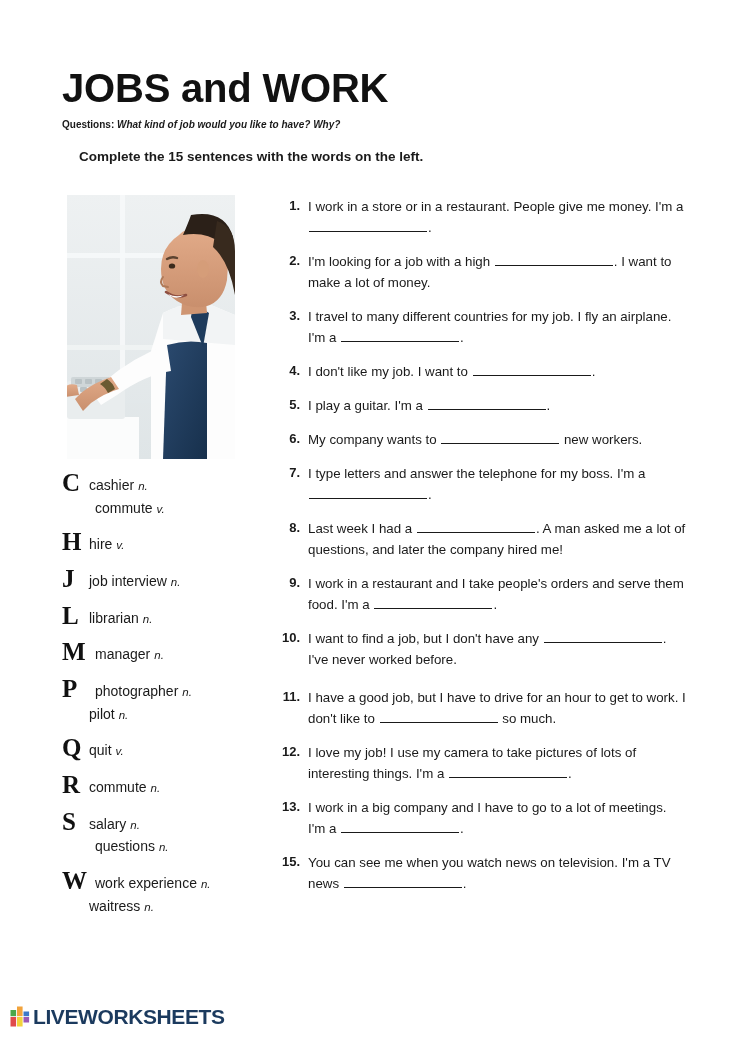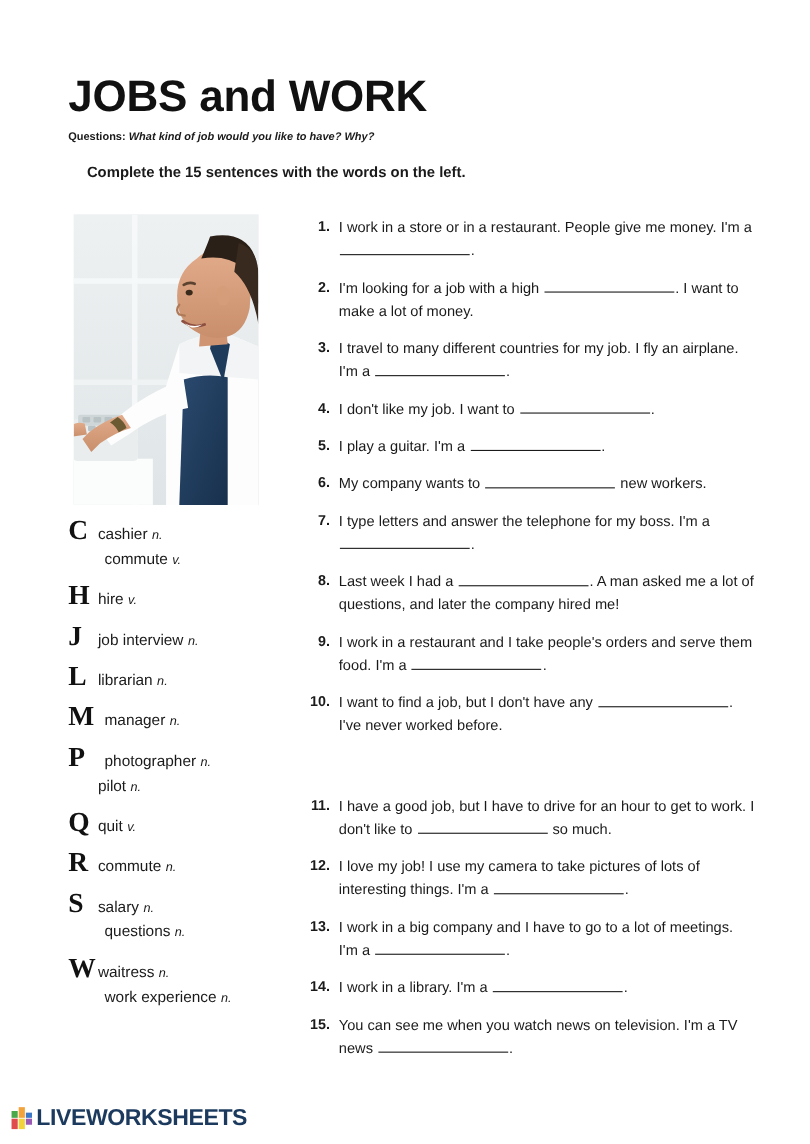--- a/index.html
+++ b/index.html
@@ -107,21 +107,21 @@
     width: 410px;
   }
   .sentence {
     position: relative;
     padding-left: 32px;
     margin-bottom: 13px;
     font-size: 13.3px;
     line-height: 1.58;
     color: #1a1a1a;
   }
-  .sentence.gap-before { margin-top: 52px; }
+  .sentence.gap-before { margin-top: 17px; }
   .sentence .num {
     position: absolute;
     left: 0;
     top: 0;
     width: 24px;
     text-align: right;
     font-weight: bold;
     font-size: 13px;
   }
   .blank {
@@ -286,41 +286,40 @@
     <div class="wl-group">
       <div class="wl-letter">S</div>
       <div class="wl-words">
         <div class="wl-word"><span>salary</span><span class="pos">n.</span></div>
         <div class="wl-word indent-1"><span>questions</span><span class="pos">n.</span></div>
       </div>
     </div>
     <div class="wl-group">
       <div class="wl-letter">W</div>
       <div class="wl-words">
+        <div class="wl-word indent-1"><span>work experience</span><span class="pos">n.</span></div>
         <div class="wl-word"><span>waitress</span><span class="pos">n.</span></div>
-        <div class="wl-word indent-1"><span>work experience</span><span class="pos">n.</span></div>
       </div>
     </div>
   </div>
 
 <div class="sentences">
     <div class="sentence"><span class="num">1.</span>I work in a store or in a restaurant. People give me money. I'm a <span class="blank w-std"></span>.</div>
     <div class="sentence"><span class="num">2.</span>I'm looking for a job with a high <span class="blank w-std"></span>. I want to make a lot of money.</div>
     <div class="sentence"><span class="num">3.</span>I travel to many different countries for my job. I fly an airplane. I'm a <span class="blank w-std"></span>.</div>
     <div class="sentence"><span class="num">4.</span>I don't like my job.  I want to <span class="blank w-std"></span>.</div>
     <div class="sentence"><span class="num">5.</span>I play a guitar.  I'm a <span class="blank w-std"></span>.</div>
     <div class="sentence"><span class="num">6.</span>My company wants to <span class="blank w-std"></span> new workers.</div>
     <div class="sentence"><span class="num">7.</span>I type letters and answer the telephone for my boss. I'm a <span class="blank w-std"></span>.</div>
     <div class="sentence"><span class="num">8.</span>Last week I had a <span class="blank w-std"></span>. A man asked me a lot of questions, and later the company hired me!</div>
     <div class="sentence"><span class="num">9.</span>I work in a restaurant and I take people's orders and serve them food. I'm a <span class="blank w-std"></span>.</div>
     <div class="sentence"><span class="num">10.</span>I want to find a job, but I don't have any <span class="blank w-std"></span>.  I've never worked before.</div>
     <div class="sentence gap-before"><span class="num">11.</span>I have a good job, but I have to drive for an hour to get to work. I don't like to <span class="blank w-std"></span> so much.</div>
     <div class="sentence"><span class="num">12.</span>I love my job!  I use my camera to take pictures of lots of interesting things. I'm a <span class="blank w-std"></span>.</div>
     <div class="sentence"><span class="num">13.</span>I work in a big company and I have to go to a lot of meetings. I'm a <span class="blank w-std"></span>.</div>
-    <div class="sentence"><span class="num">14.</span>I work in a library. I'm a <span class="blank w-std"></span>.</div>
     <div class="sentence"><span class="num">15.</span>You can see me when you watch news on television. I'm a TV news <span class="blank w-std"></span>.</div>
   </div>
 
 <div class="footer-logo">
   <svg class="logo-mark" viewBox="0 0 21 21">
     <rect x="0.5" y="4" width="5.6" height="6.2" fill="#4aa84a"></rect>
     <rect x="7" y="0.5" width="5.6" height="9.7" fill="#f2a33c"></rect>
     <rect x="13.5" y="5.5" width="5.6" height="4.7" fill="#3c78c8"></rect>
     <rect x="0.5" y="11" width="5.6" height="9.5" fill="#e04b4b"></rect>
     <rect x="7" y="11" width="5.6" height="9.5" fill="#f2d33c"></rect>

